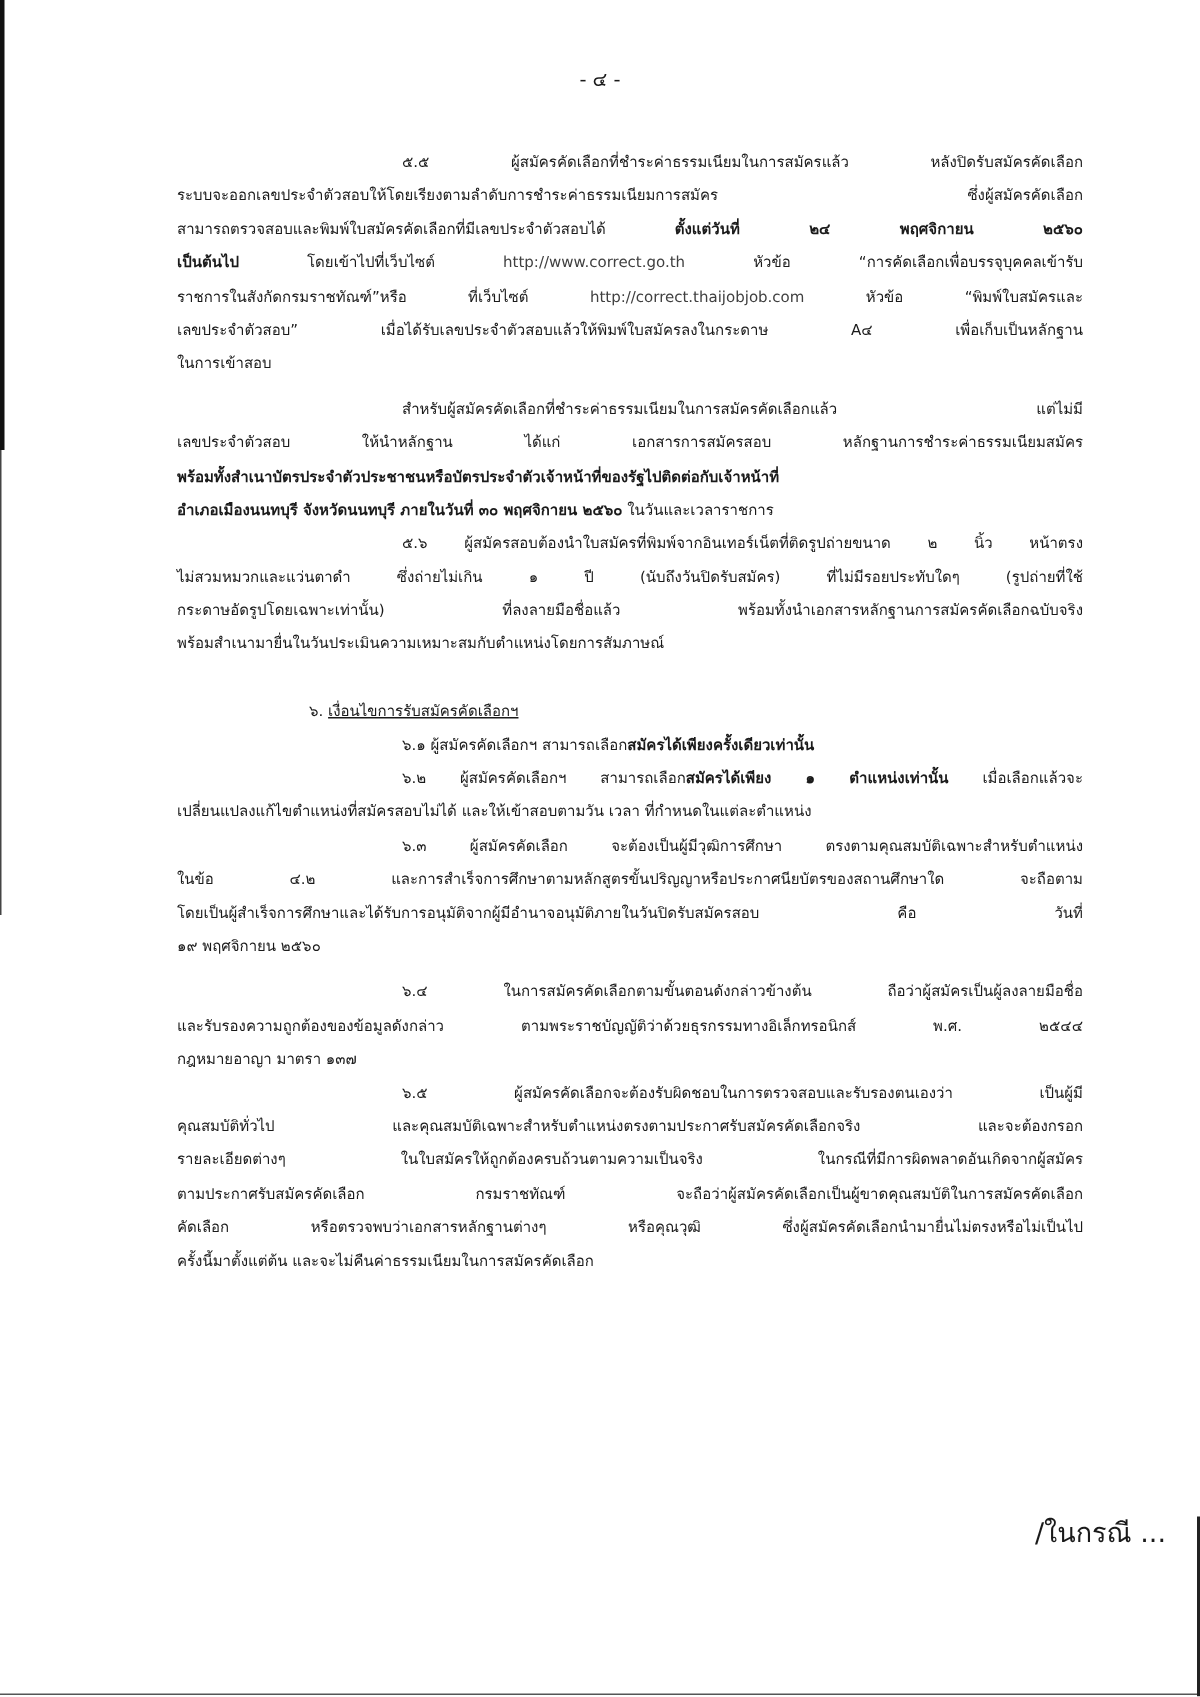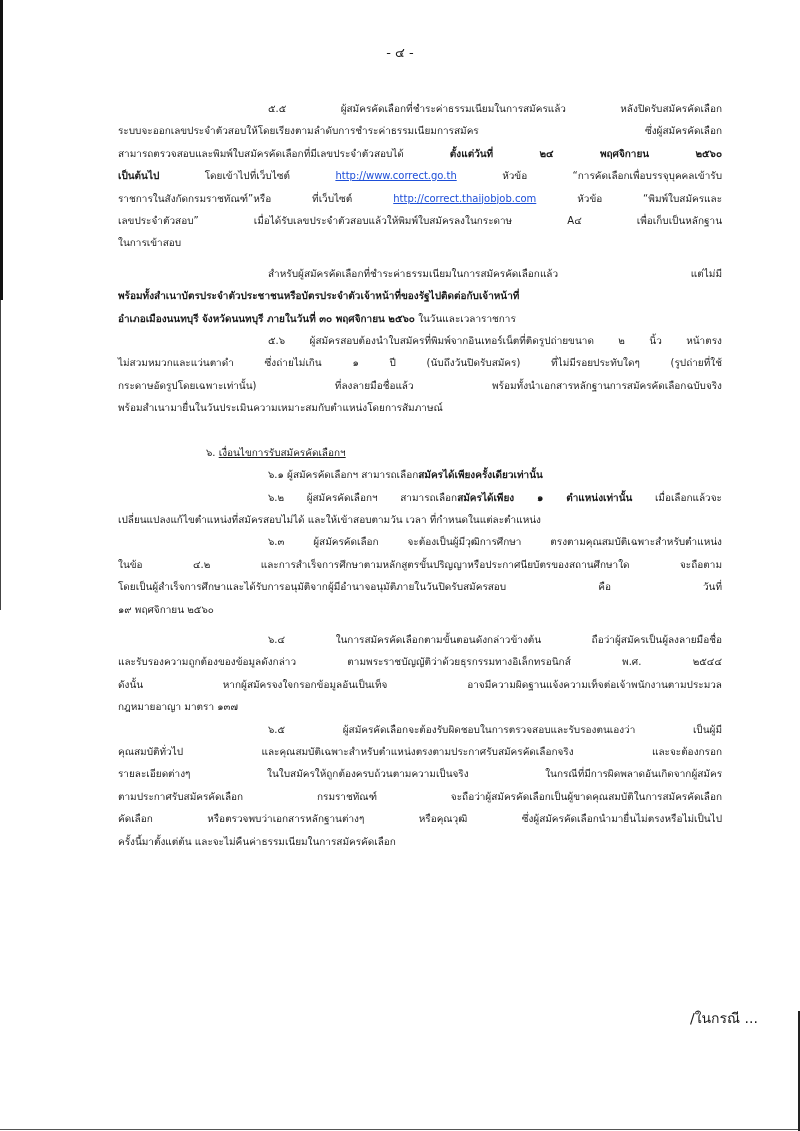--- a/index.html
+++ b/index.html
@@ -27,23 +27,23 @@
   }
   .line { white-space: nowrap; display: block; text-align: justify; text-align-last: justify; height: 22.4px; overflow: visible; }
   .line.last { text-align-last: left; }
   .indent1 { padding-left: 88px; }
   .indent2 { padding-left: 150px; }
   b { font-weight: bold; }
   u { text-decoration: underline; margin-top: 28px; }
   .gap { height: 22.4px; }
   .small-gap { height: 8px; }
   .continue-marker {
-    position: absolute; top: 1007px; left: 690px; font-size: 14px;
+    position: absolute; top: 1007px; left: 690px; font-size: 18px;
   }
-  a.link { color: #1d4ed8; text-decoration: underline; }
+  a.link { color: #404040; }
 </style>
 </head>
 <body>
 
 <div class="scan-edge-left"></div>
 <div class="scan-edge-left2"></div>
 <div class="scan-edge-bottom"></div>
 <div class="scan-edge-right"></div>
 
 <div class="page-number">- ๔ -</div>
@@ -72,20 +72,23 @@
     <span class="line last">
       <span>ในการเข้าสอบ</span>
     </span>
   </div>
 
   <div class="small-gap"></div>
 
   <div>
     <span class="line indent2">
       <span>สำหรับผู้สมัครคัดเลือกที่ชำระค่าธรรมเนียมในการสมัครคัดเลือกแล้ว แต่ไม่มี</span>
+    </span>
+    <span class="line">
+      <span>เลขประจำตัวสอบ ให้นำหลักฐาน   ได้แก่ เอกสารการสมัครสอบ หลักฐานการชำระค่าธรรมเนียมสมัคร</span>
     </span>
     <span class="line">
       <b>พร้อมทั้งสำเนาบัตรประจำตัวประชาชนหรือบัตรประจำตัวเจ้าหน้าที่ของรัฐไปติดต่อกับเจ้าหน้าที่</b>
     </span>
     <span class="line last">
       <b>อำเภอเมืองนนทบุรี จังหวัดนนทบุรี ภายในวันที่ ๓๐ พฤศจิกายน ๒๕๖๐</b><span> ในวันและเวลาราชการ</span>
     </span>
   </div>
 
   <div>
@@ -136,23 +139,20 @@
     </span>
 
     <div class="small-gap"></div>
 
     <span class="line indent2">
       <span>๖.๔ ในการสมัครคัดเลือกตามขั้นตอนดังกล่าวข้างต้น ถือว่าผู้สมัครเป็นผู้ลงลายมือชื่อ</span>
     </span>
     <span class="line">
       <span>และรับรองความถูกต้องของข้อมูลดังกล่าว ตามพระราชบัญญัติว่าด้วยธุรกรรมทางอิเล็กทรอนิกส์ พ.ศ. ๒๕๔๔</span>
     </span>
-    <span class="line">
-      <span>ดังนั้น หากผู้สมัครจงใจกรอกข้อมูลอันเป็นเท็จ อาจมีความผิดฐานแจ้งความเท็จต่อเจ้าพนักงานตามประมวล</span>
-    </span>
     <span class="line last">
       <span>กฎหมายอาญา มาตรา ๑๓๗</span>
     </span>
 
     <span class="line indent2">
       <span>๖.๕ ผู้สมัครคัดเลือกจะต้องรับผิดชอบในการตรวจสอบและรับรองตนเองว่า เป็นผู้มี</span>
     </span>
     <span class="line">
       <span>คุณสมบัติทั่วไป และคุณสมบัติเฉพาะสำหรับตำแหน่งตรงตามประกาศรับสมัครคัดเลือกจริง และจะต้องกรอก</span>
     </span>

